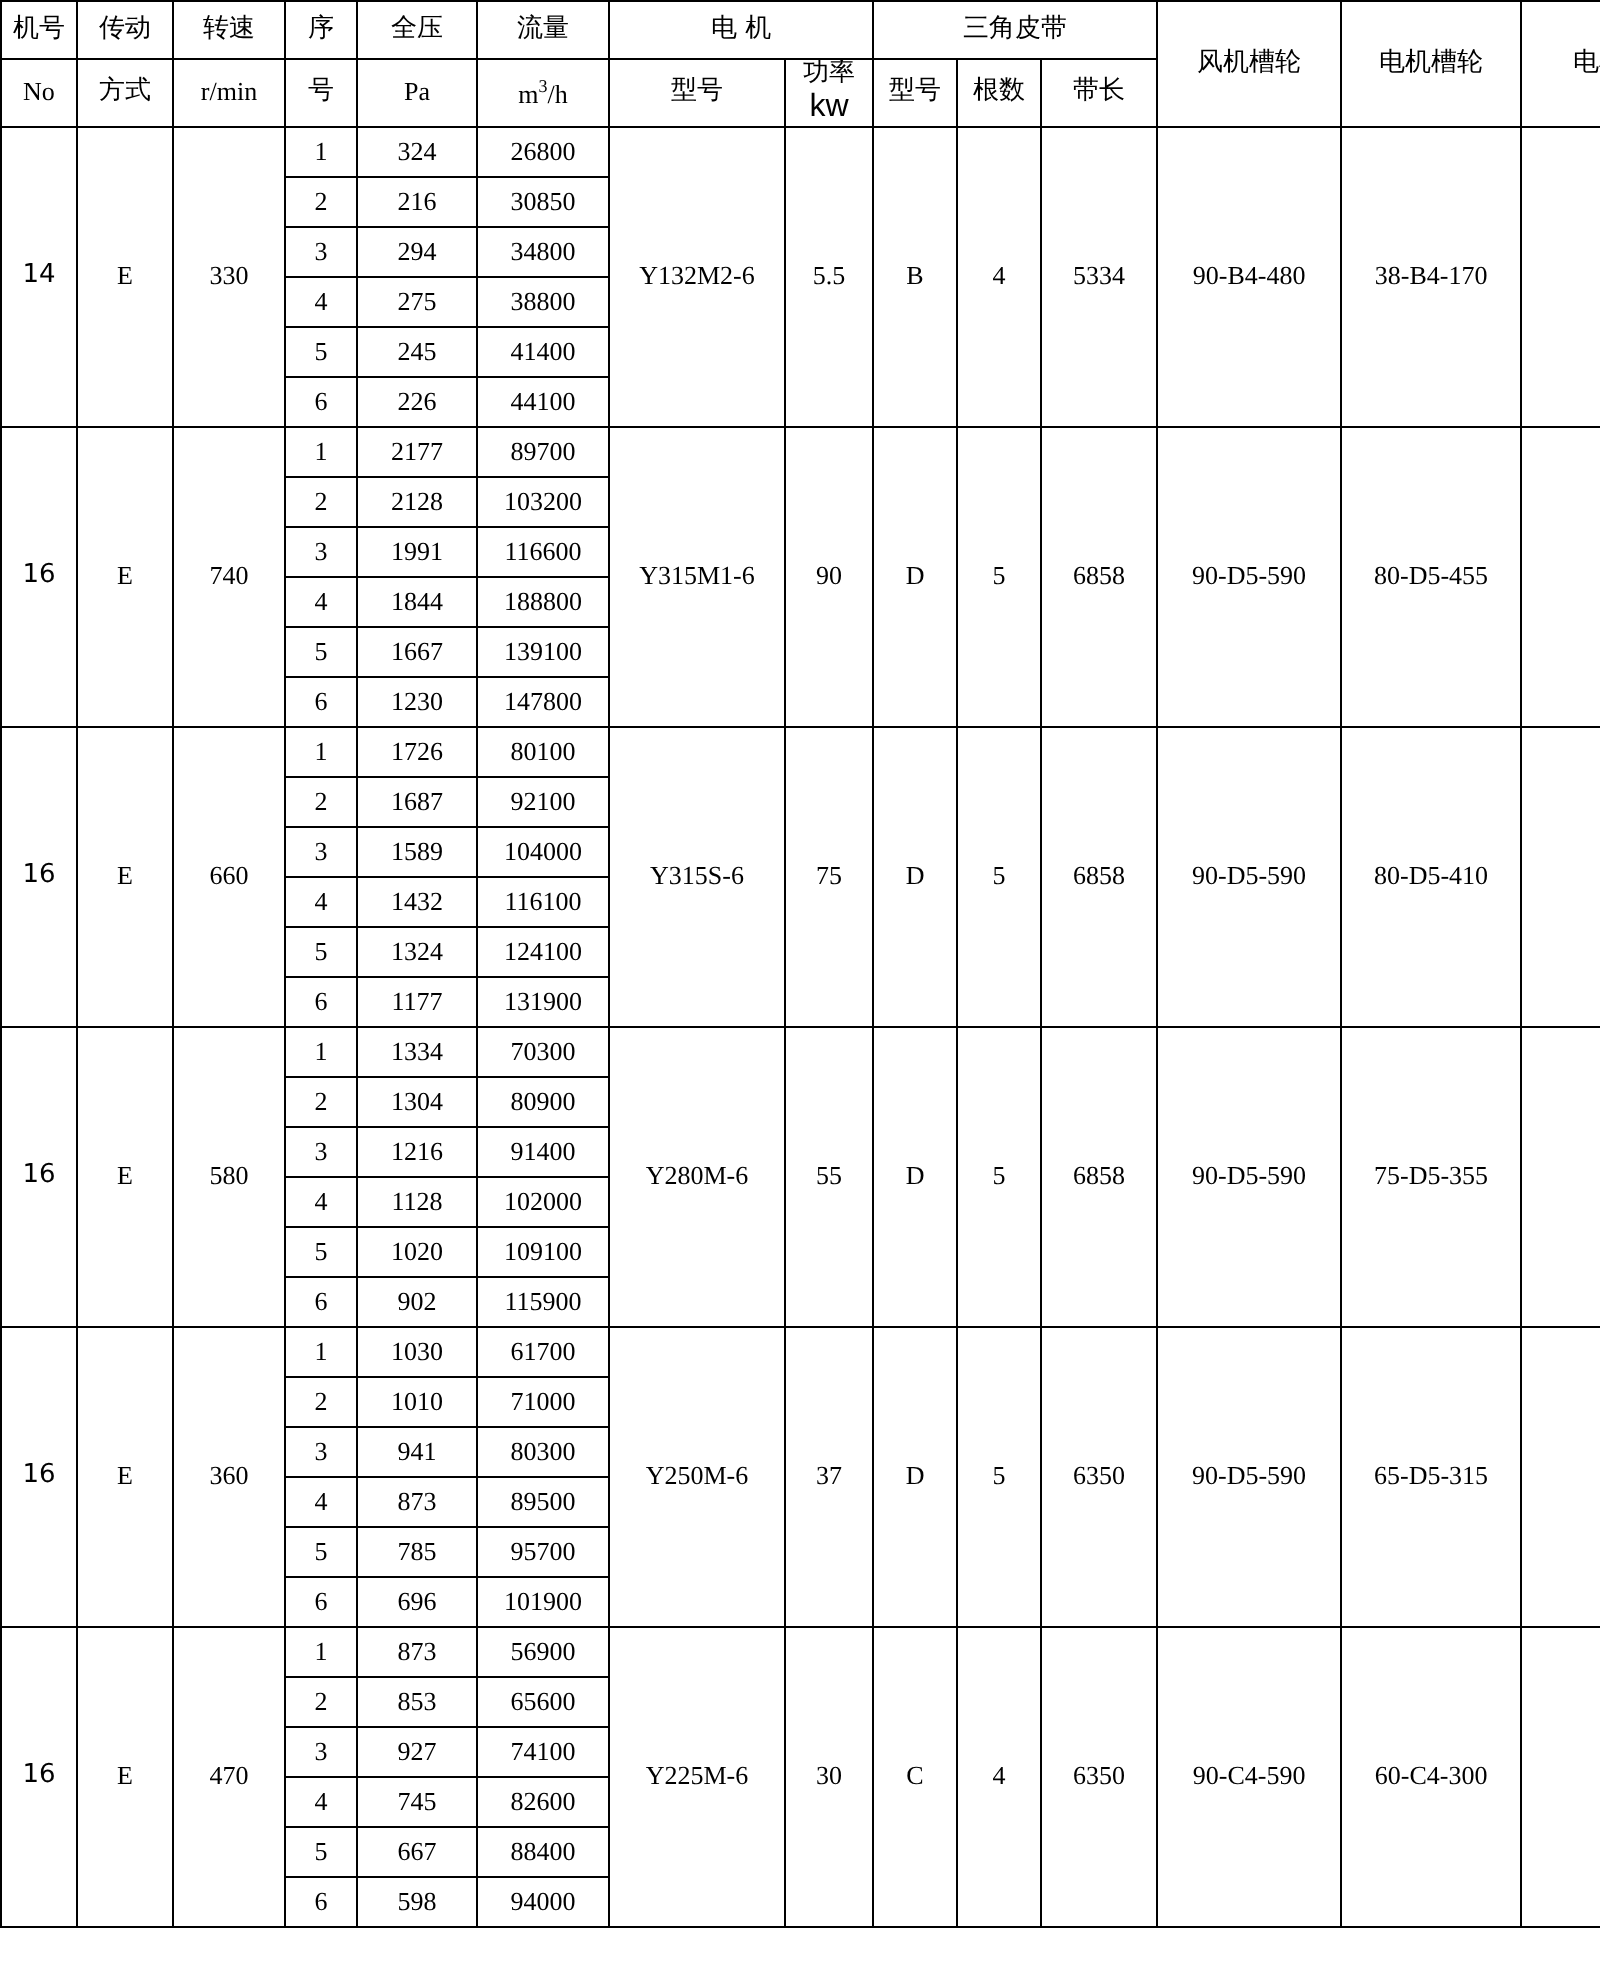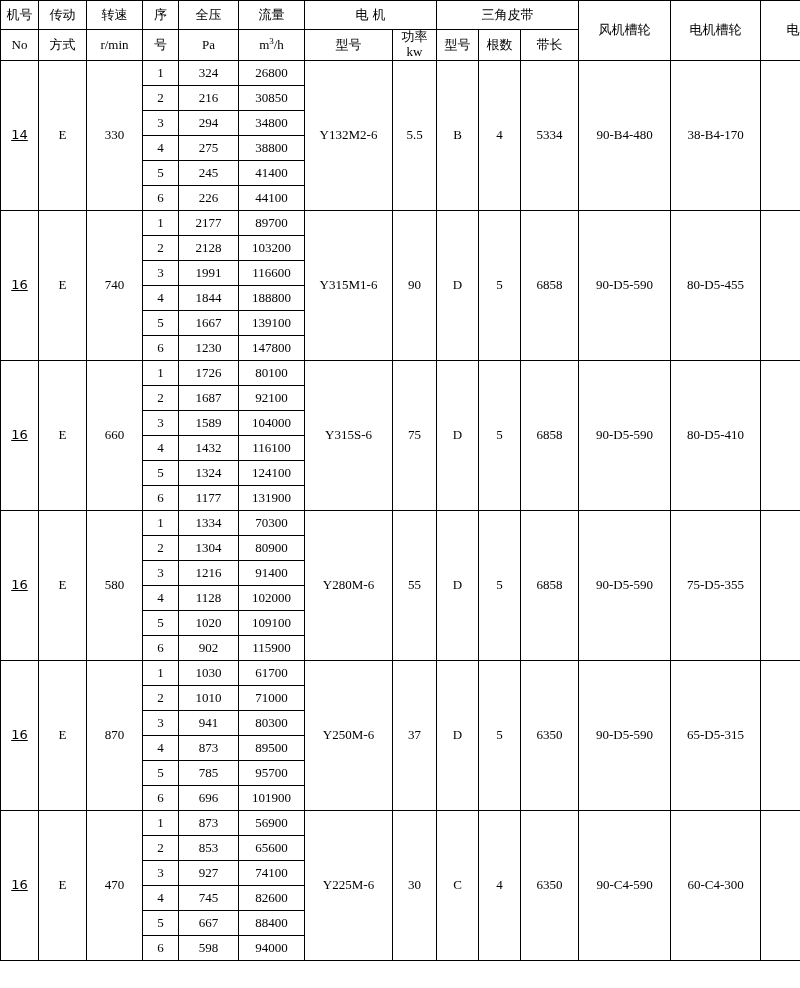--- a/index.html
+++ b/index.html
@@ -48,34 +48,33 @@
   .hdr-sub td {
     height: 30px;
     margin-top: 24px;
   }
   .unit-sup {
     font-size: 9px;
     vertical-align: super;
   }
   .sub-kw {
     display: block;
-    font-size: 13px;
-    font-family: Liberation Serif, serif;
+    font-size: 16px;
+    font-family: Liberation Sans, sans-serif;
   }
   
   td.seq, td.pa, td.flow {
     height: 24px;
     font-size: 13px;
   }
   td.grp {
     font-size: 13px;
   }
   td.grp-cn {
     font-family: "DejaVu Sans", "Liberation Sans", sans-serif;
-    text-decoration: underline;
   }
   
   col.c-no    { width: 38px; }
   col.c-drive { width: 48px; }
   col.c-rpm   { width: 56px; }
   col.c-seq   { width: 36px; }
   col.c-pa    { width: 60px; }
   col.c-flow  { width: 66px; }
   col.c-model { width: 88px; }
   col.c-kw    { width: 44px; }
@@ -318,21 +317,21 @@
         <td class="seq">6</td>
         <td class="pa">902</td>
         <td class="flow">115900</td>
       </tr>
     </tbody>
 
     <tbody>
       <tr>
         <td class="grp grp-cn" rowspan="6">16</td>
         <td class="grp" rowspan="6">E</td>
-        <td class="grp" rowspan="6">870</td>
+        <td class="grp" rowspan="6">360</td>
         <td class="seq">1</td>
         <td class="pa">1030</td>
         <td class="flow">61700</td>
         <td class="grp" rowspan="6">Y250M-6</td>
         <td class="grp" rowspan="6">37</td>
         <td class="grp" rowspan="6">D</td>
         <td class="grp" rowspan="6">5</td>
         <td class="grp" rowspan="6">6350</td>
         <td class="grp" rowspan="6">90-D5-590</td>
         <td class="grp" rowspan="6">65-D5-315</td>

